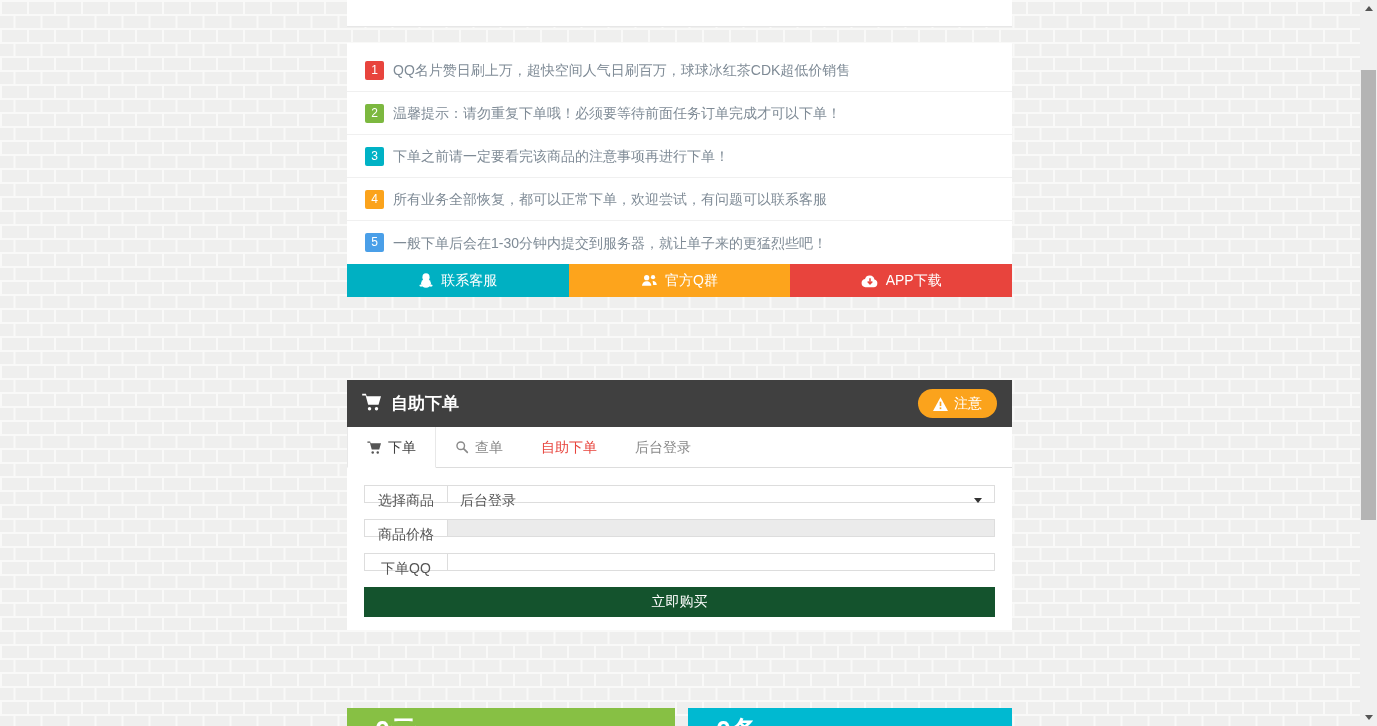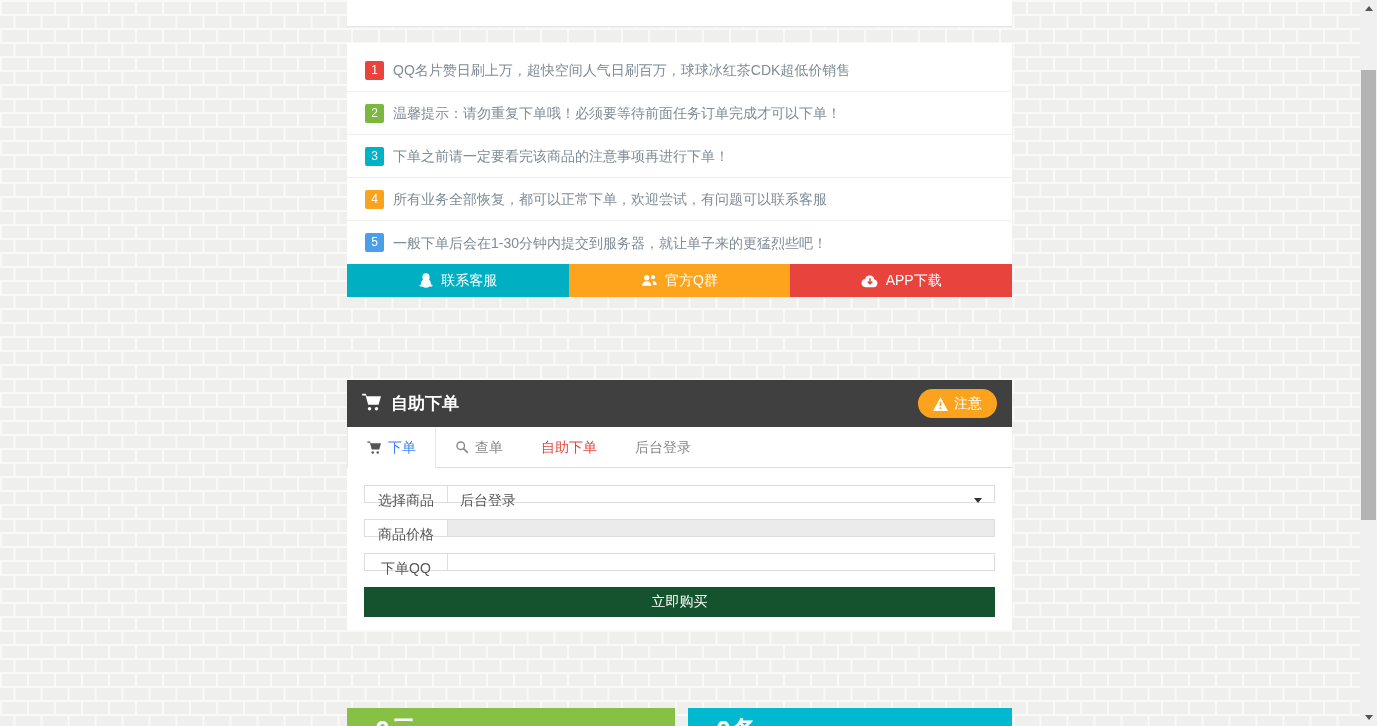--- a/index.html
+++ b/index.html
@@ -59,21 +59,21 @@
   }
   .warn-pill .ic { display:inline-flex; margin-right:6px; }
 
   .tabs { display:flex; height:41px; border-bottom:1px solid #ddd; background:#fff; font-size:14px; }
   .tab {
     padding:0 19px; line-height:40px; color:#888; cursor:pointer;
     display:flex; align-items:center; white-space:nowrap;
   }
   .tab .ic { display:inline-flex; margin-right:6px; }
   .tab.active {
-    color:#3b82f6; background:#fff; margin-bottom:-1px;
+    color:#404040; background:#fff; margin-bottom:-1px;
     border-left:1px solid #e8e8e8; border-right:1px solid #e8e8e8; border-bottom:1px solid #fff;
   }
 
   .order-form { padding:17px 17px 0; }
   .form-row { display:flex; margin-bottom:16px; height:18px; }
   .form-label {
     flex:0 0 84px; border:1px solid #ddd; background:#fff;
     text-align:center; line-height:28px; font-size:14px; color:#555;
   }
   .form-field {

